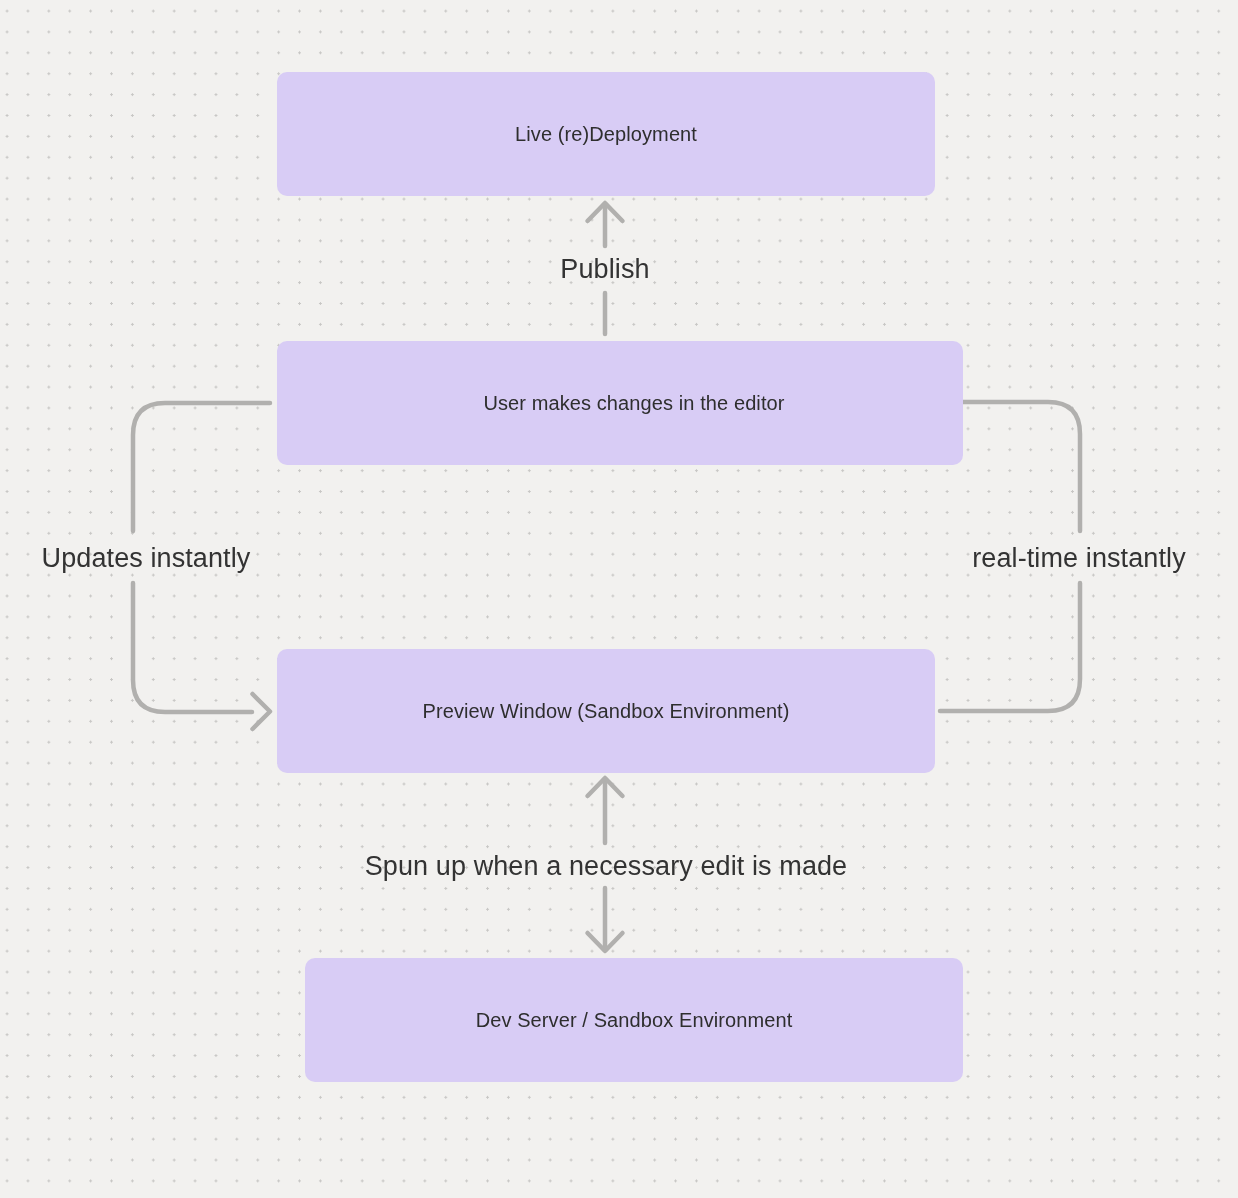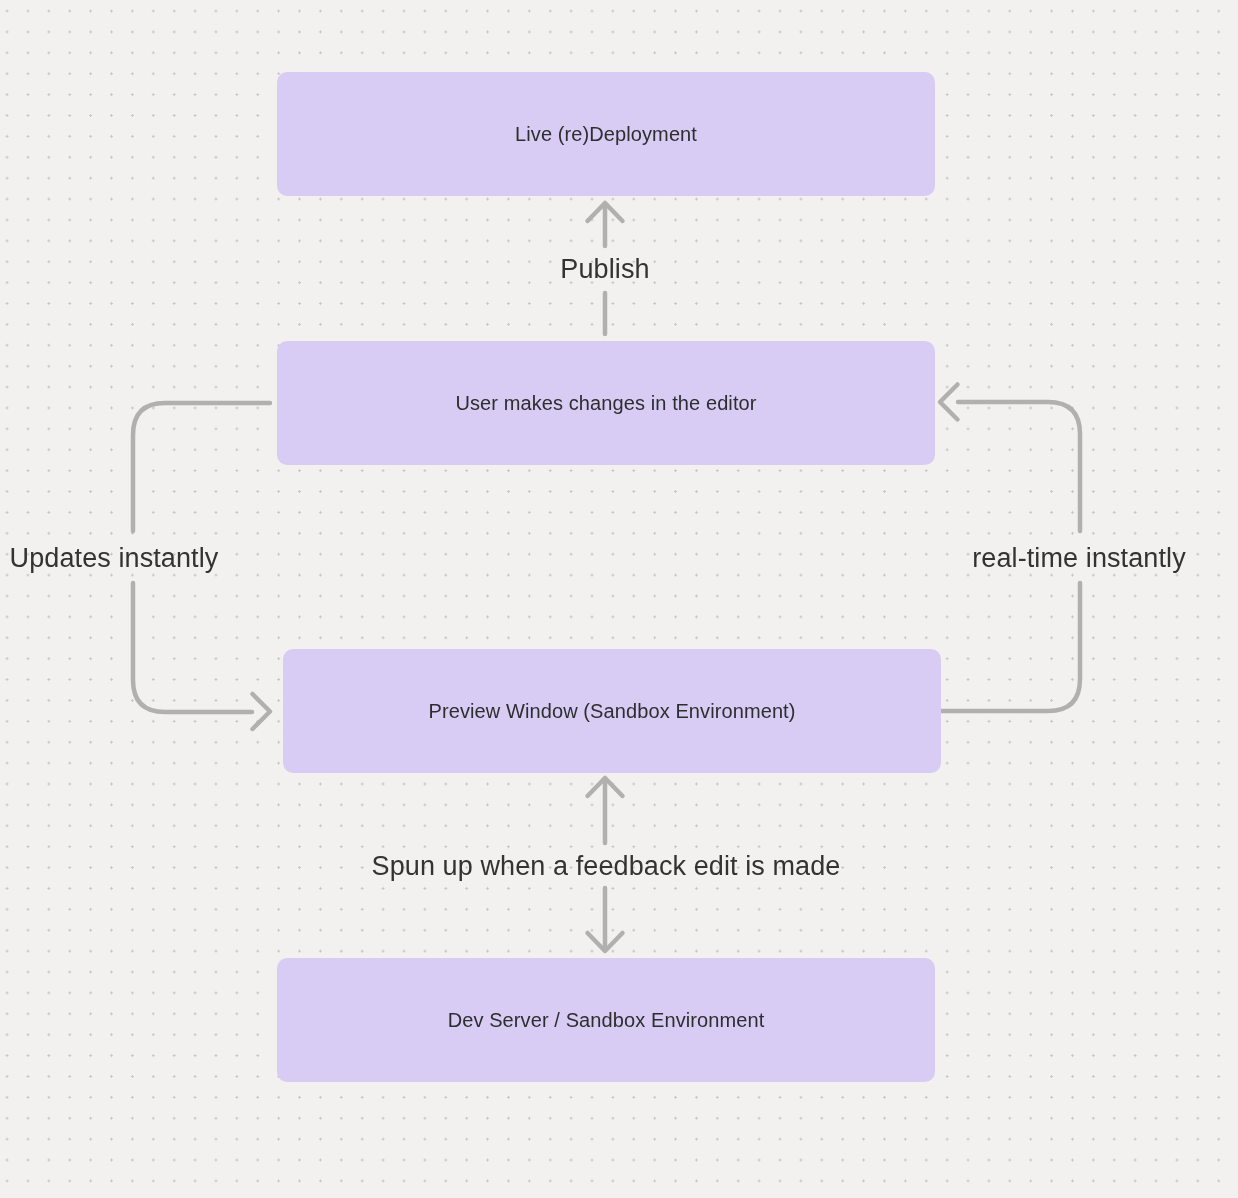--- a/index.html
+++ b/index.html
@@ -41,33 +41,33 @@
     background: #d8ccf5;
     border-radius: 10px;
     display: flex;
     align-items: center;
     justify-content: center;
     font-size: 20px;
     letter-spacing: 0.1px;
     color: #2e2e2e;
   }
   .node-1 { top: 72px; }
-  .node-2 { top: 341px; }
-  .node-3 { top: 649px; margin-left: 6px; }
-  .node-4 { top: 958px; }
+  .node-2 { top: 341px; padding-left: 28px; }
+  .node-3 { top: 649px; }
+  .node-4 { top: 958px; margin-left: 28px; }
   .edge-label {
     position: absolute;
     transform: translate(-50%, -50%);
     font-size: 27px;
     letter-spacing: 0.1px;
     white-space: nowrap;
     color: #333333;
   }
   .lbl-publish  { left: 605px;  top: 269px; }
-  .lbl-updates  { left: 114px;  top: 558px; }
+  .lbl-updates  { left: 146px;  top: 558px; }
   .lbl-feedback { left: 1079px; top: 558px; }
   .lbl-spun     { left: 606px;  top: 866px; }
 </style>
 </head>
 <body>
 
 <div class="canvas">
 
   <svg class="connectors" viewBox="0 0 1238 1198" xmlns="http://www.w3.org/2000/svg">
 
@@ -104,15 +104,15 @@
   <div class="node node-4">
     <span>Dev Server / Sandbox Environment</span>
   </div>
 
   <div class="edge-label lbl-publish">Publish</div>
 
   <div class="edge-label lbl-updates">Updates instantly</div>
 
   <div class="edge-label lbl-feedback">real-time instantly</div>
 
-  <div class="edge-label lbl-spun">Spun up when a feedback edit is made</div>
+  <div class="edge-label lbl-spun">Spun up when a necessary edit is made</div>
 
 </div>
 
 </body></html>

